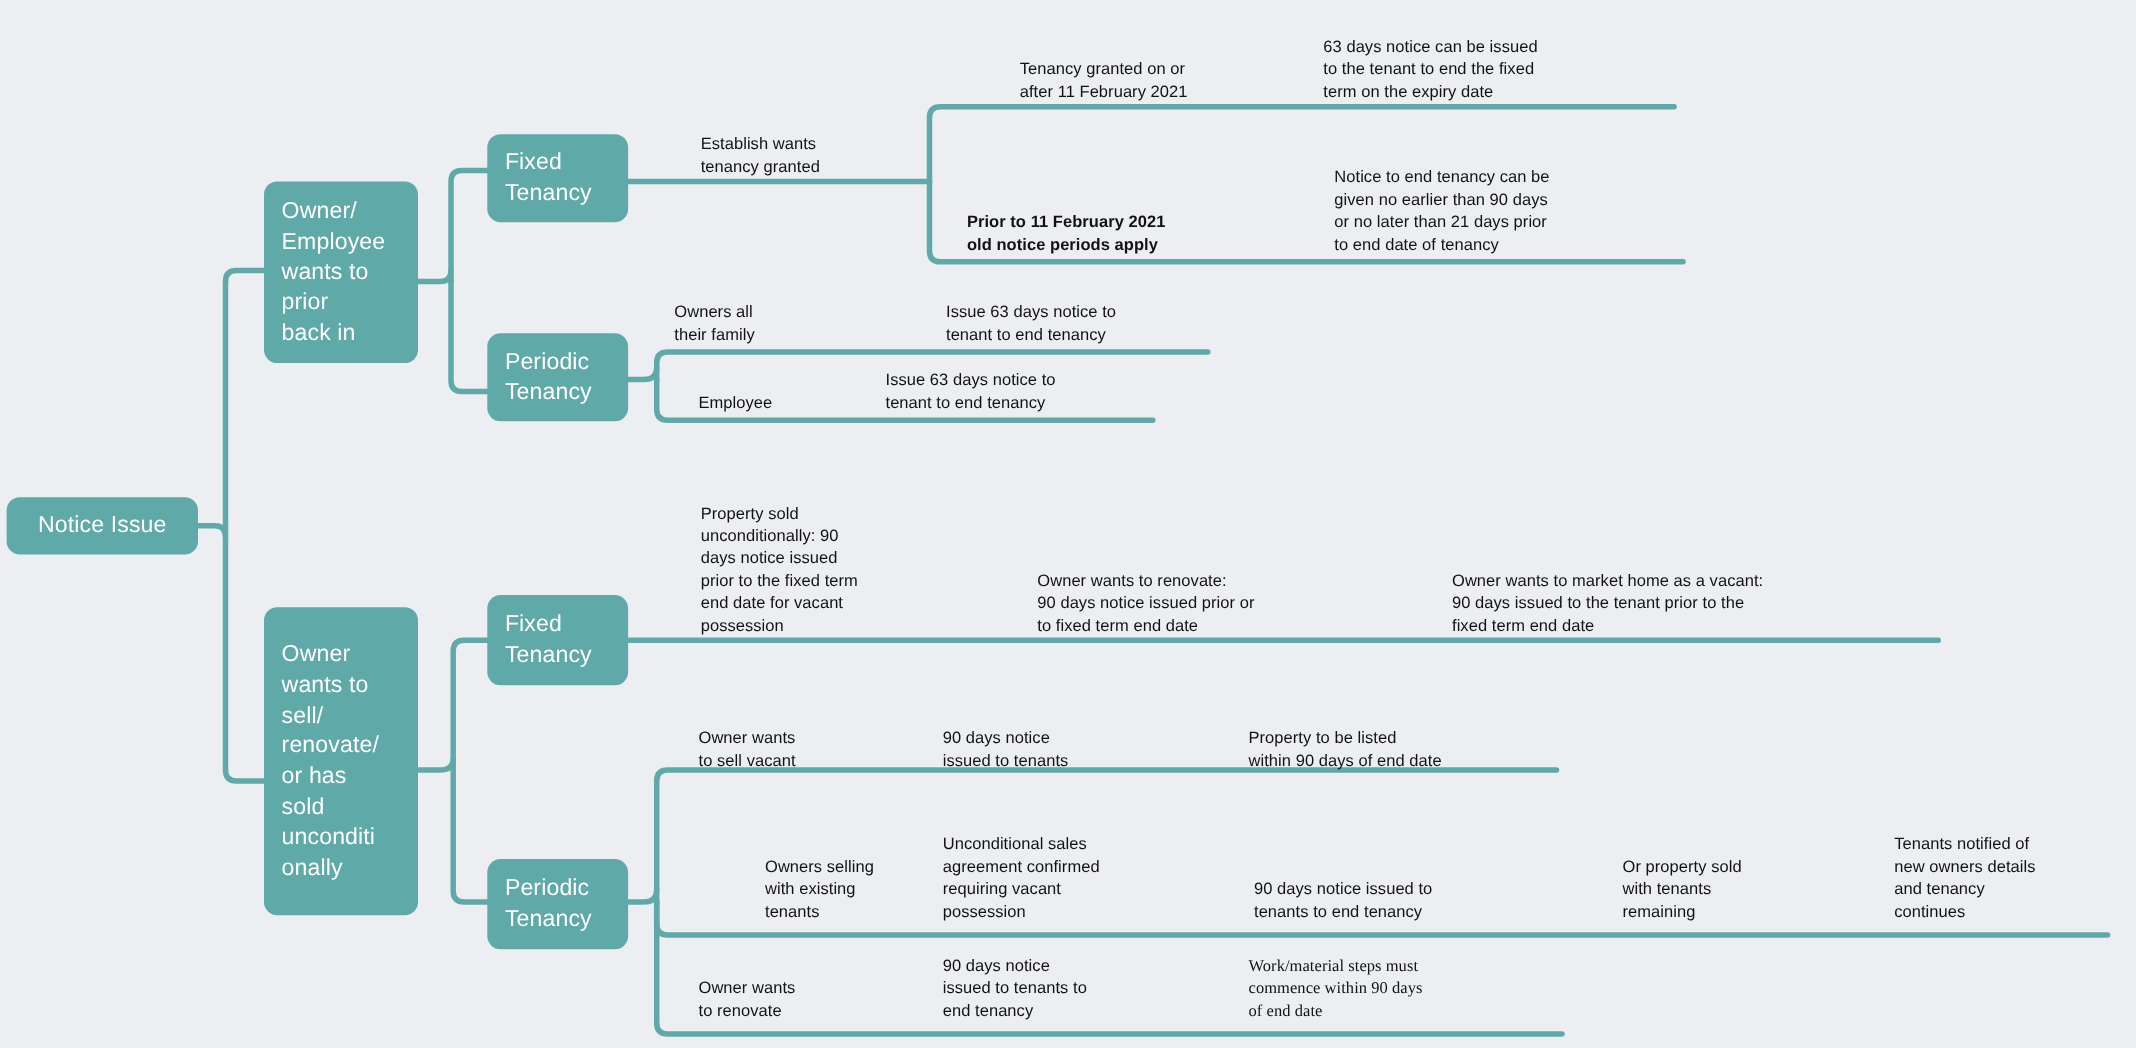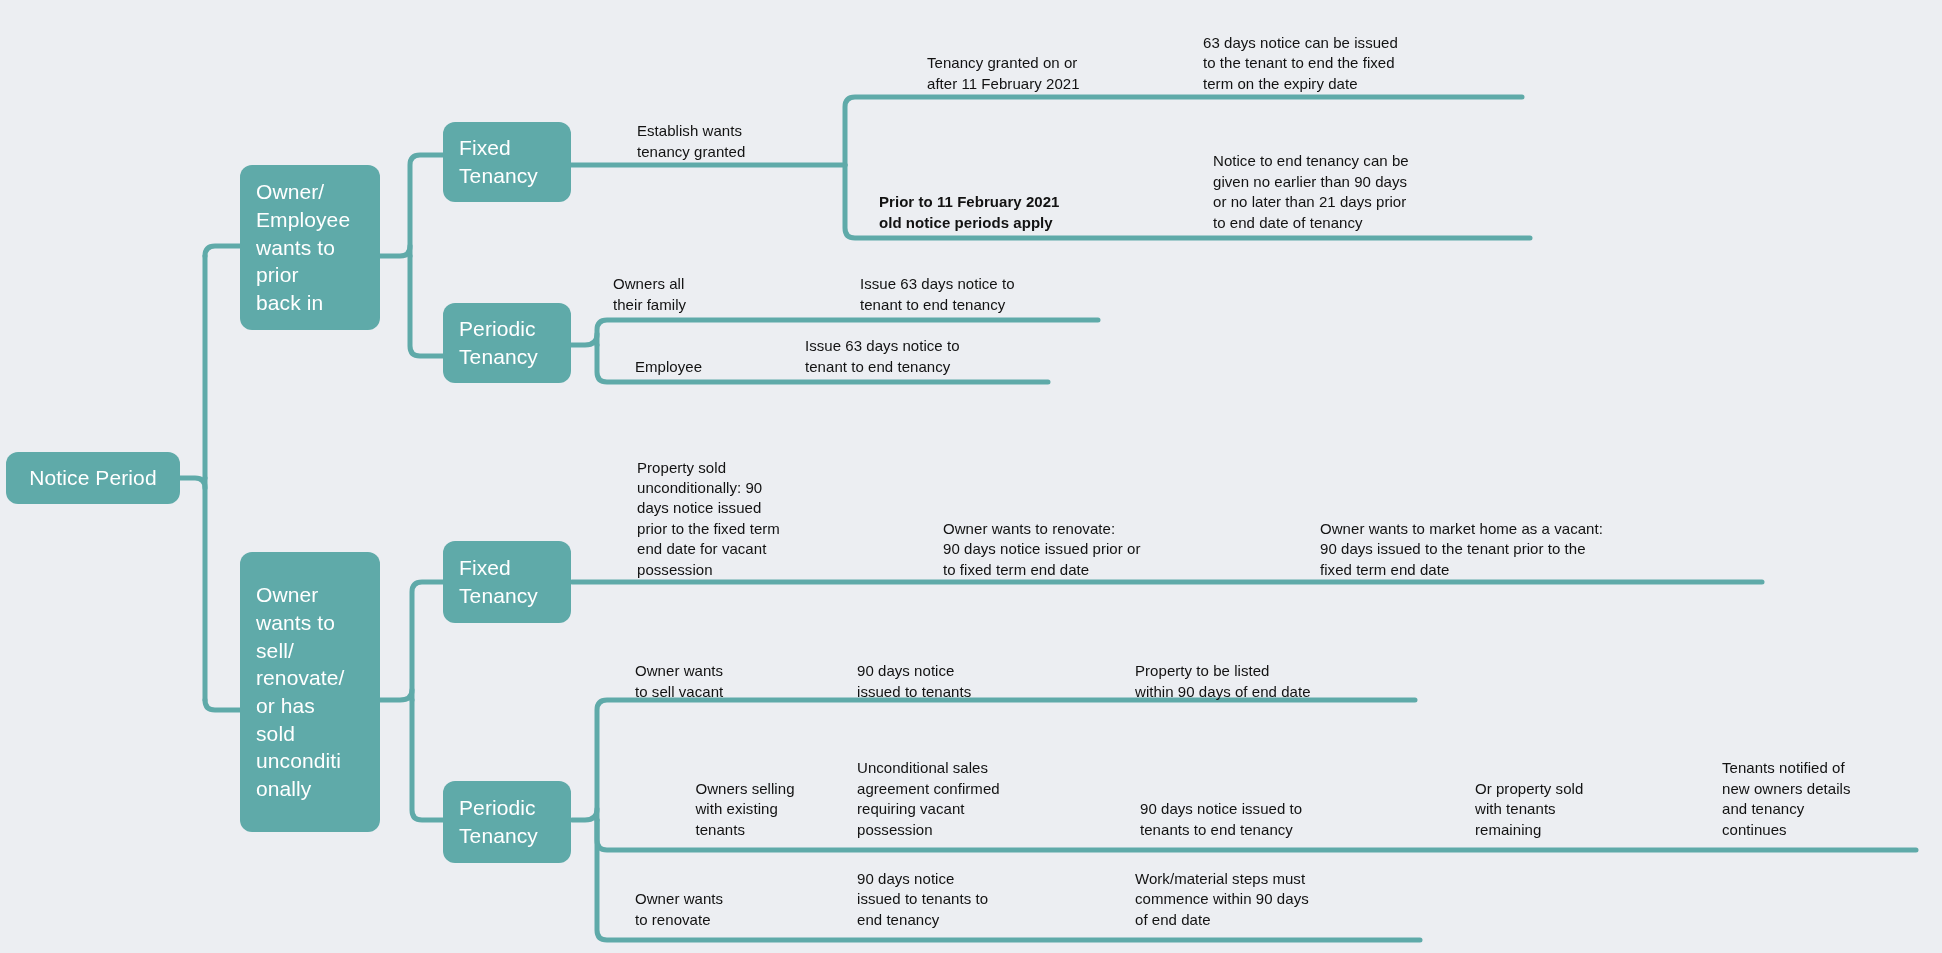--- a/index.html
+++ b/index.html
@@ -81,21 +81,21 @@
 
     <path d="M572 582 H 1762"></path>
 
     <path d="M572 820 H 585 Q 597 820 597 809"></path>
     <path d="M597 820 V 710 Q 597 700 607 700 H 1415"></path>
     <path d="M597 820 V 840 Q 597 850 607 850 H 1916"></path>
     <path d="M597 820 V 930 Q 597 940 607 940 H 1420"></path>
   </svg>
 
   <div class="node node-root" style="left:6px; top:452px; width:174px; height:52px; justify-content:center;">
-    <span style="white-space: pre-line;">Notice Period</span>
+    <span style="white-space: pre-line;">Notice Issue</span>
   </div>
 
   <div class="node node-l1" style="left:240px; top:165px; width:140px; height:165px;">
     <span style="white-space: pre-line;">Owner/
 Employee
 wants to
 prior
 back in</span>
   </div>
 
@@ -234,19 +234,19 @@
 
   <div class="leaf bot" style="left:635px; top:864px; width:220px; height:66px;">
     <span style="white-space: pre-line;">Owner wants
 to renovate</span>
   </div>
   <div class="leaf bot" style="left:857px; top:840px; width:250px; height:90px;">
     <span style="white-space: pre-line;">90 days notice
 issued to tenants to
 end tenancy</span>
   </div>
-  <div class="leaf bot" style="left:1135px; top:840px; width:300px; height:90px;">
+  <div class="leaf bot" style="left:1135px; top:840px; width:300px; height:90px;font-family:Liberation Serif, serif;">
     <span style="white-space: pre-line;">Work/material steps must
 commence within 90 days
 of end date</span>
   </div>
 
 </div>
 
 </body></html>

